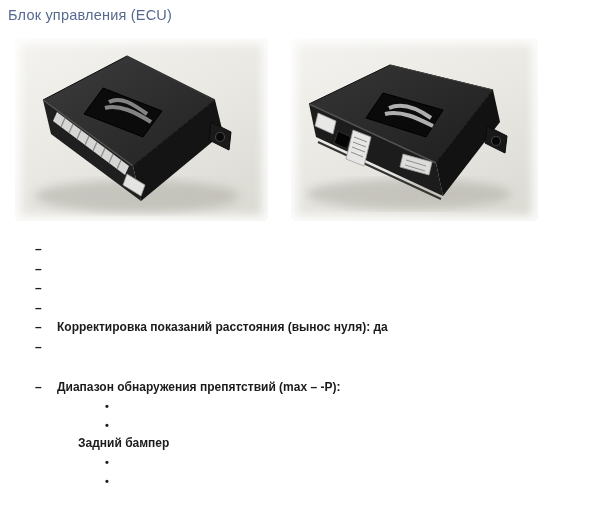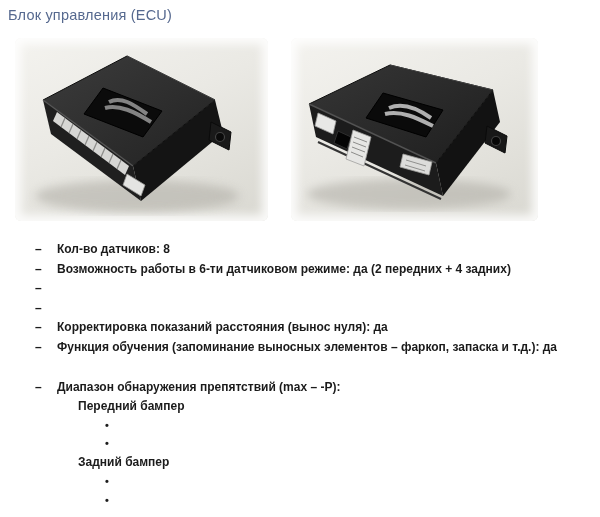--- a/index.html
+++ b/index.html
@@ -109,48 +109,44 @@
       <path d="M115,122 L135,128 M114,127 L134,133" stroke="#90908e" stroke-width="1"></path>
 
       <polygon points="196,88 216,98 214,115 194,105" fill="#181818" stroke="#0a0a0a" stroke-width="1"></polygon>
       <circle cx="205" cy="103" r="4.5" fill="#070707" stroke="#404040" stroke-width="1.2"></circle>
     </svg>
   </div>
 
   <div class="speclist group1">
     <div class="row">
         <span class="marker">–</span>
-        <span>Кол-во датчиков: 8</span>
       </div>
     <div class="row">
         <span class="marker">–</span>
-        <span>Возможность работы в 6-ти датчиковом режиме: да (2 передних + 4 задних)</span>
       </div>
     <div class="row">
         <span class="marker">–</span>
       </div>
     <div class="row">
         <span class="marker">–</span>
       </div>
     <div class="row">
         <span class="marker">–</span>
         <span>Корректировка показаний расстояния (вынос нуля): да</span>
       </div>
     <div class="row">
         <span class="marker">–</span>
-        <span>Функция обучения (запоминание выносных элементов – фаркоп, запаска и т.д.): да</span>
       </div>
   </div>
 
   <div class="speclist group2">
     <div class="row">
         <span class="marker">–</span>
         <span>Диапазон обнаружения препятствий (max – -P):</span>
       </div>
-    <div class="sub-head">Передний бампер</div>
     <div class="row brow">
         <span class="bmarker">•</span>
       </div>
     <div class="row brow">
         <span class="bmarker">•</span>
       </div>
     <div class="sub-head">Задний бампер</div>
     <div class="row brow">
         <span class="bmarker">•</span>
       </div>

